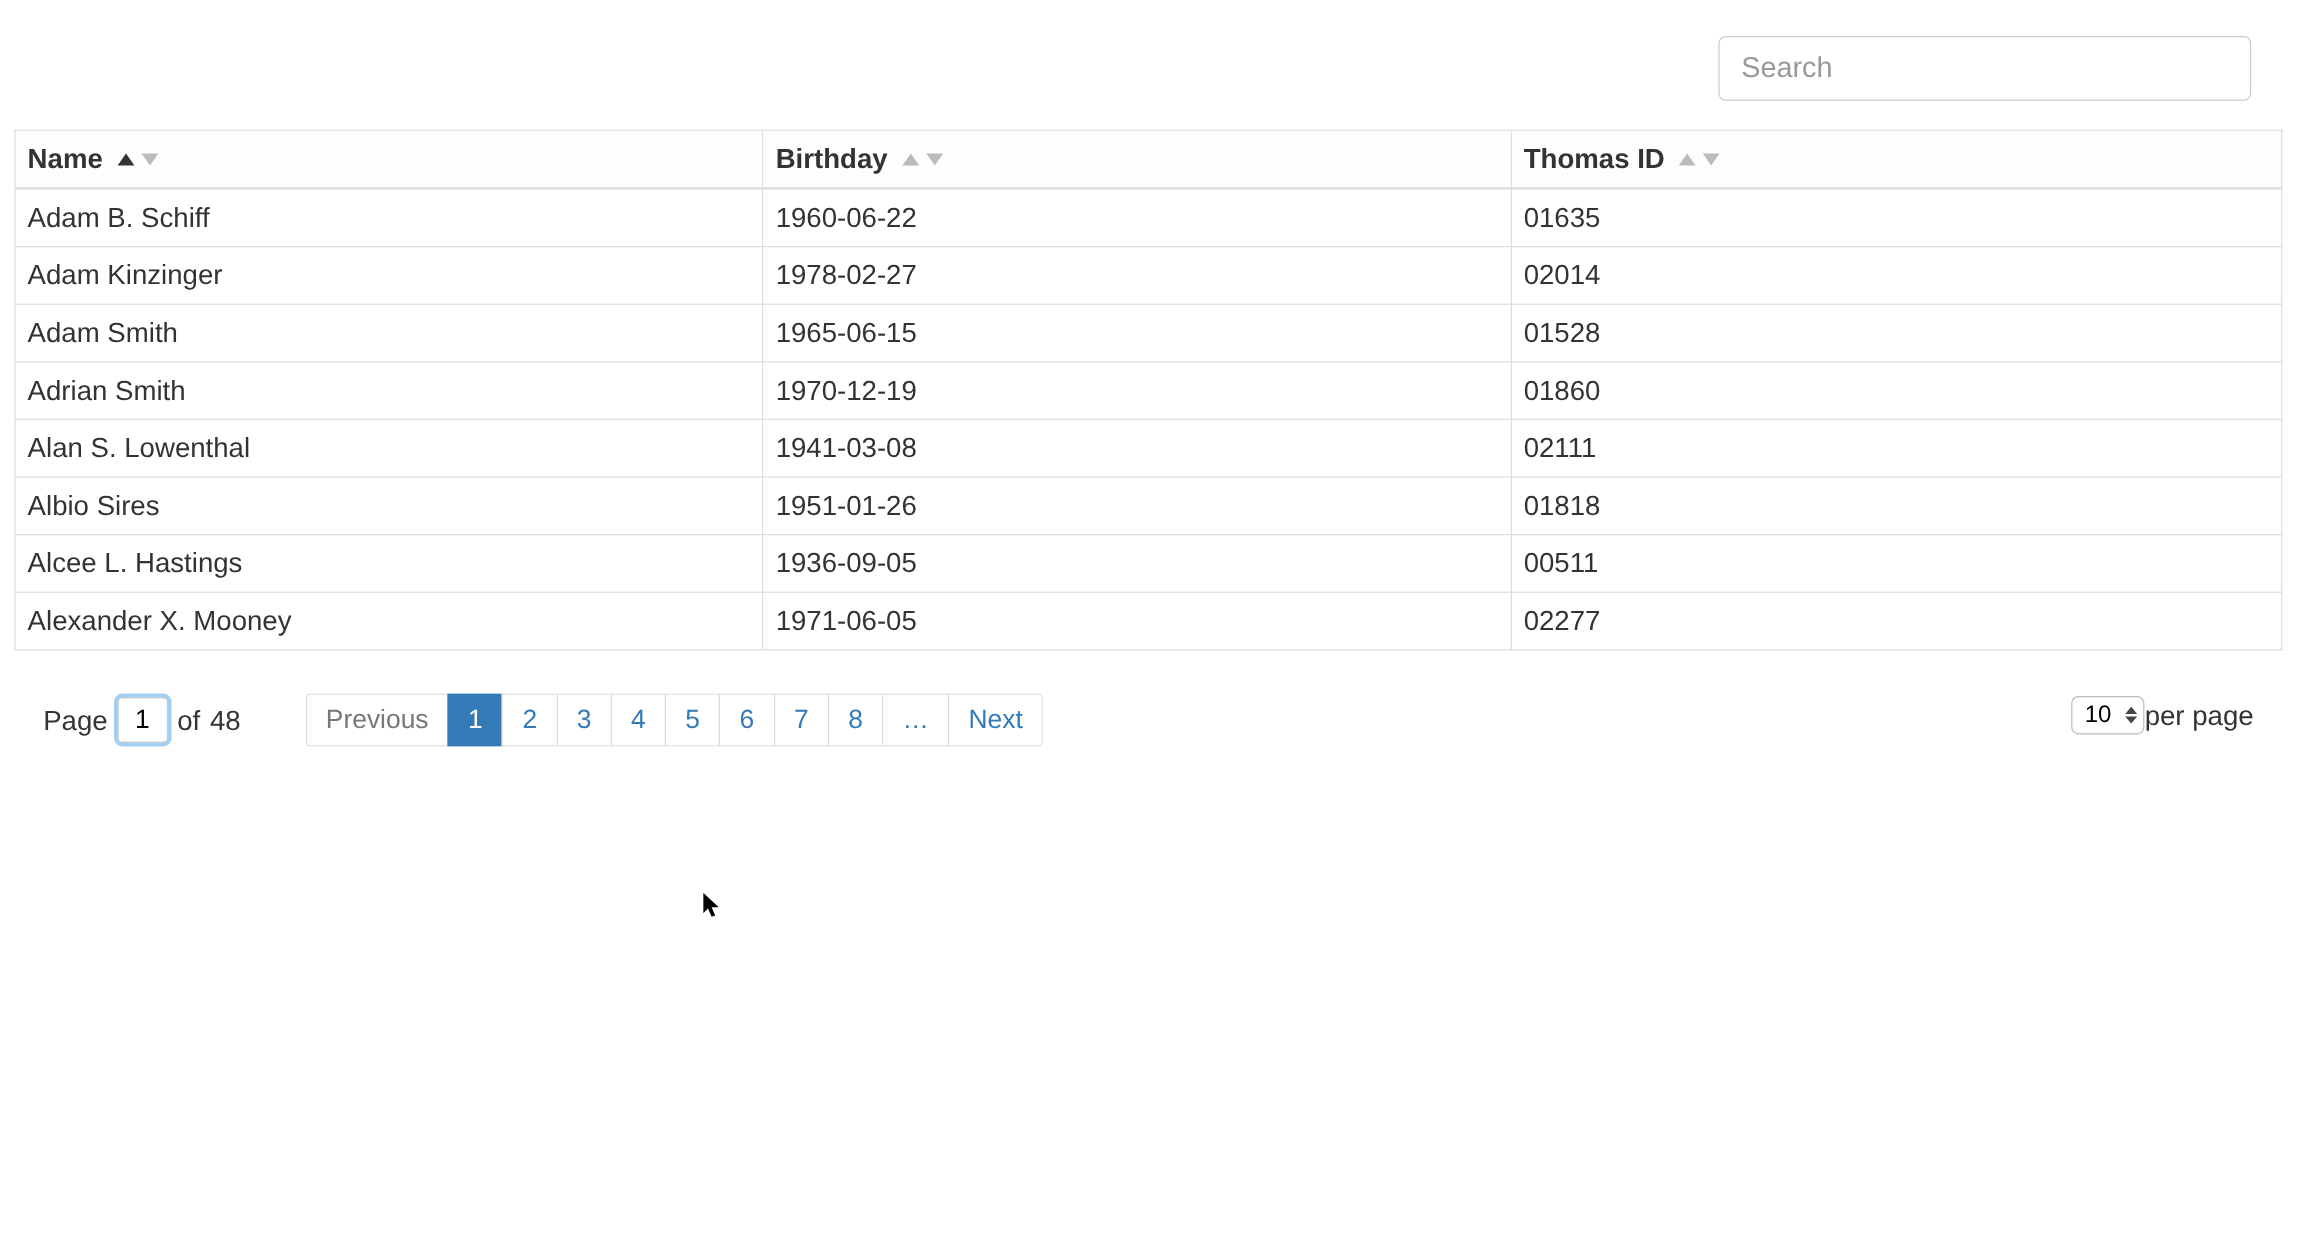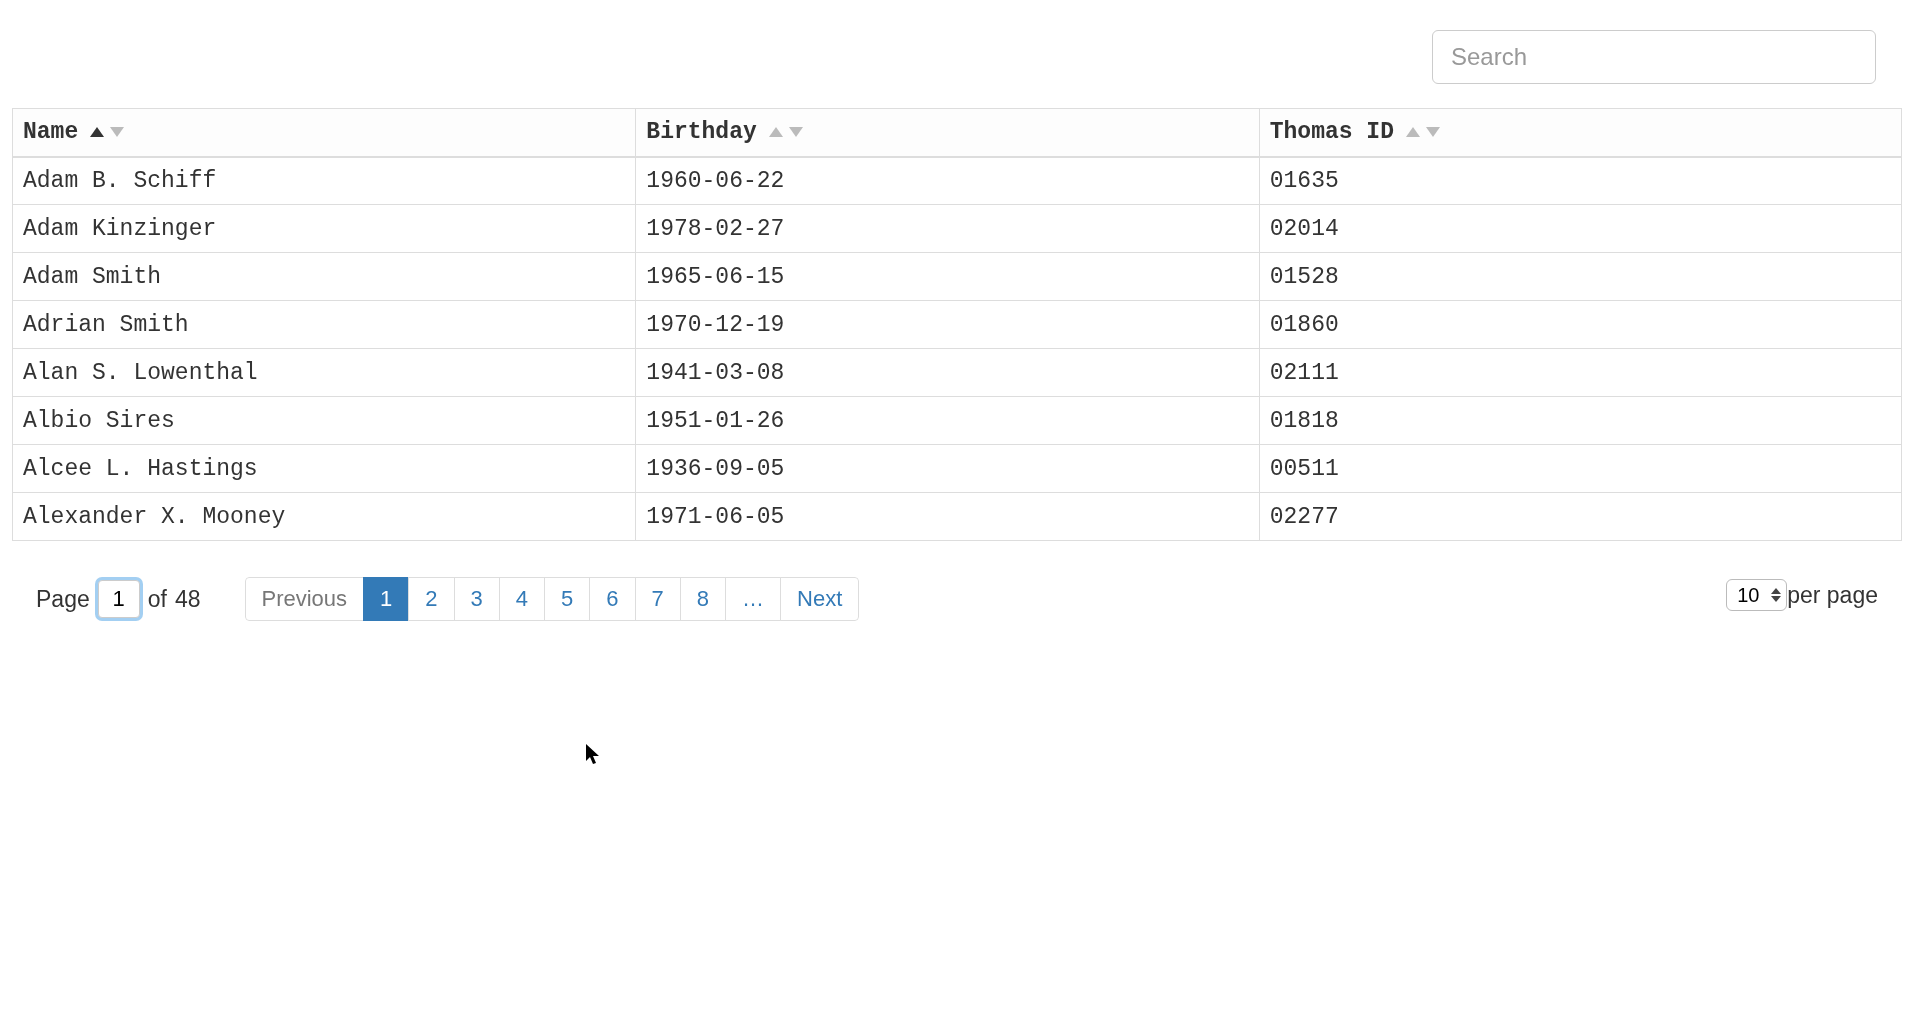--- a/index.html
+++ b/index.html
@@ -35,21 +35,20 @@
     border-collapse: collapse;
     font-size: 23px;
   }
   table.data-table th,
   table.data-table td {
     border: 1px solid #ddd;
     padding: 10px 10px;
     text-align: left;
     vertical-align: middle;
     height: 48px;
-    font-family: Liberation Mono, monospace;
   }
   table.data-table thead th {
     background: #fdfdfd;
     font-weight: 700;
     position: relative;
   }
   table.data-table thead tr {
     border-bottom: 2px solid #ddd;
   }
   .col-name { width: 33%; }
@@ -112,21 +111,21 @@
     border: 1px solid #ddd;
     margin-left: -1px;
     background: #fff;
     color: #337ab7;
     font-size: 22px;
     padding: 8px 16px;
     cursor: pointer;
     user-select: none;
   }
   .pagination .page-btn:first-child {
-    margin-left: 0;
+    margin-left: 10px;
     border-top-left-radius: 4px;
     border-bottom-left-radius: 4px;
     color: #777;
   }
   .pagination .page-btn:last-child {
     border-top-right-radius: 4px;
     border-bottom-right-radius: 4px;
     text-align: right;
   }
   .pagination .page-btn.active {

